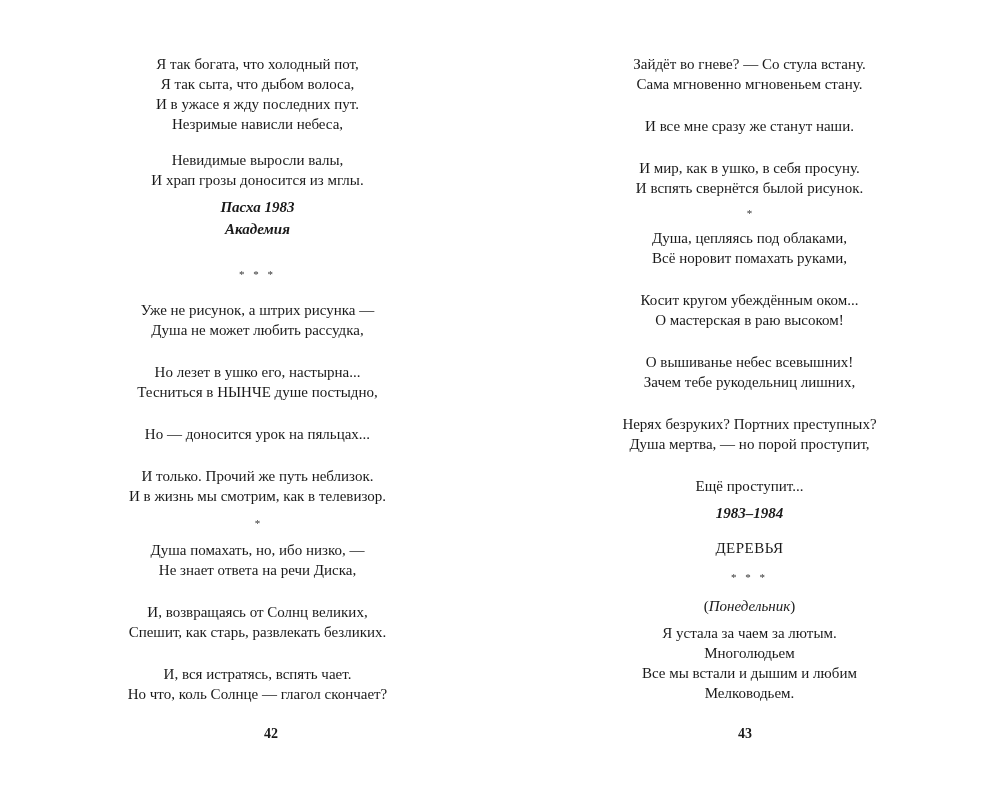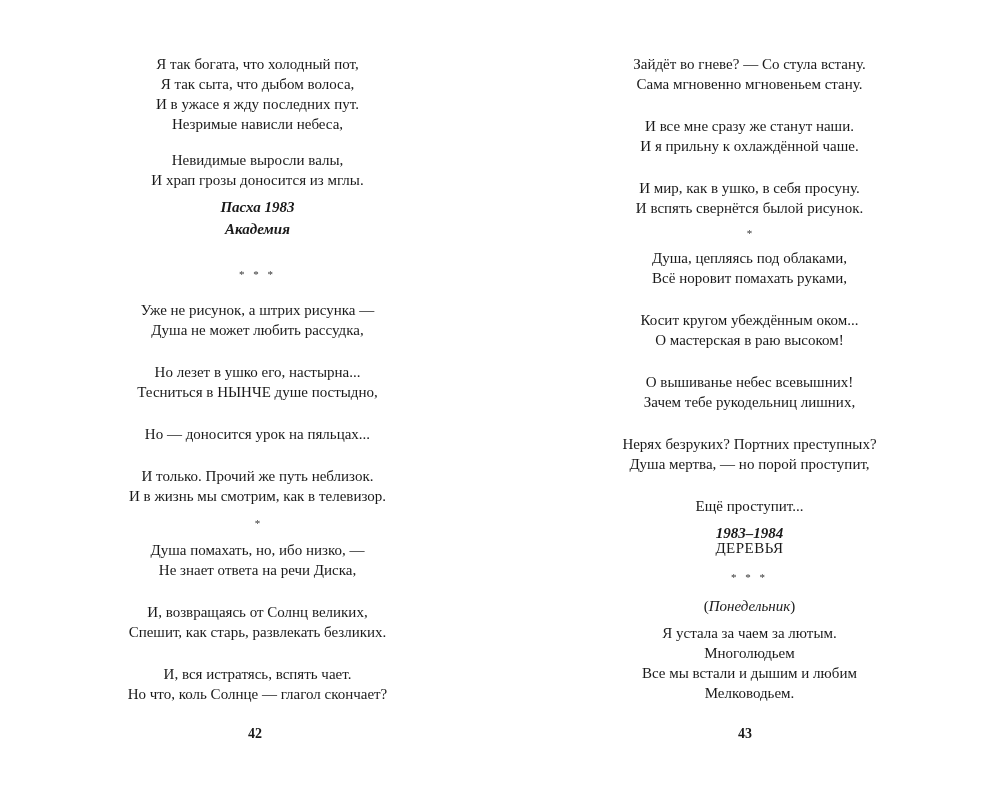--- a/index.html
+++ b/index.html
@@ -77,21 +77,21 @@
     }
     .sub em { font-style: italic; }
     .folio {
       position: absolute;
       top: 726px;
       width: 100%;
       text-align: center;
       font-weight: bold;
       font-size: 14px;
     }
-    .page-left .folio { left: 0; width: 510px; }
+    .page-left .folio { left: 16px; width: 510px; }
     .page-right .folio { left: 0; width: 490px; }
   </style>
 </head>
 <body>
 
 <div class="page page-left">
   <div class="col" style="top:54px;">
     <span class="line">Я так богата, что холодный пот,</span>
     <span class="line">Я так сыта, что дыбом волоса,</span>
     <span class="line">И в ужасе я жду последних пут.</span>
@@ -132,21 +132,20 @@
 
   <div class="folio">42</div>
 </div>
 
 <div class="page page-right">
   <div class="col" style="top:54px;">
     <span class="line">Зайдёт во гневе? — Со стула встану.</span>
     <span class="line">Сама мгновенно мгновеньем стану.</span>
     <div class="gap-lg"></div>
     <span class="line">И все мне сразу же станут наши.</span>
-    <span class="line">И я прильну к охлаждённой чаше.</span>
     <div class="gap-lg"></div>
     <span class="line">И мир, как в ушко, в себя просуну.</span>
     <span class="line">И вспять свернётся былой рисунок.</span>
     <div style="height:6px"></div>
     <span class="star-single">*</span>
     <div style="height:6px"></div>
     <span class="line">Душа, цепляясь под облаками,</span>
     <span class="line">Всё норовит помахать руками,</span>
     <div class="gap-lg"></div>
     <span class="line">Косит кругом убеждённым оком...</span>

